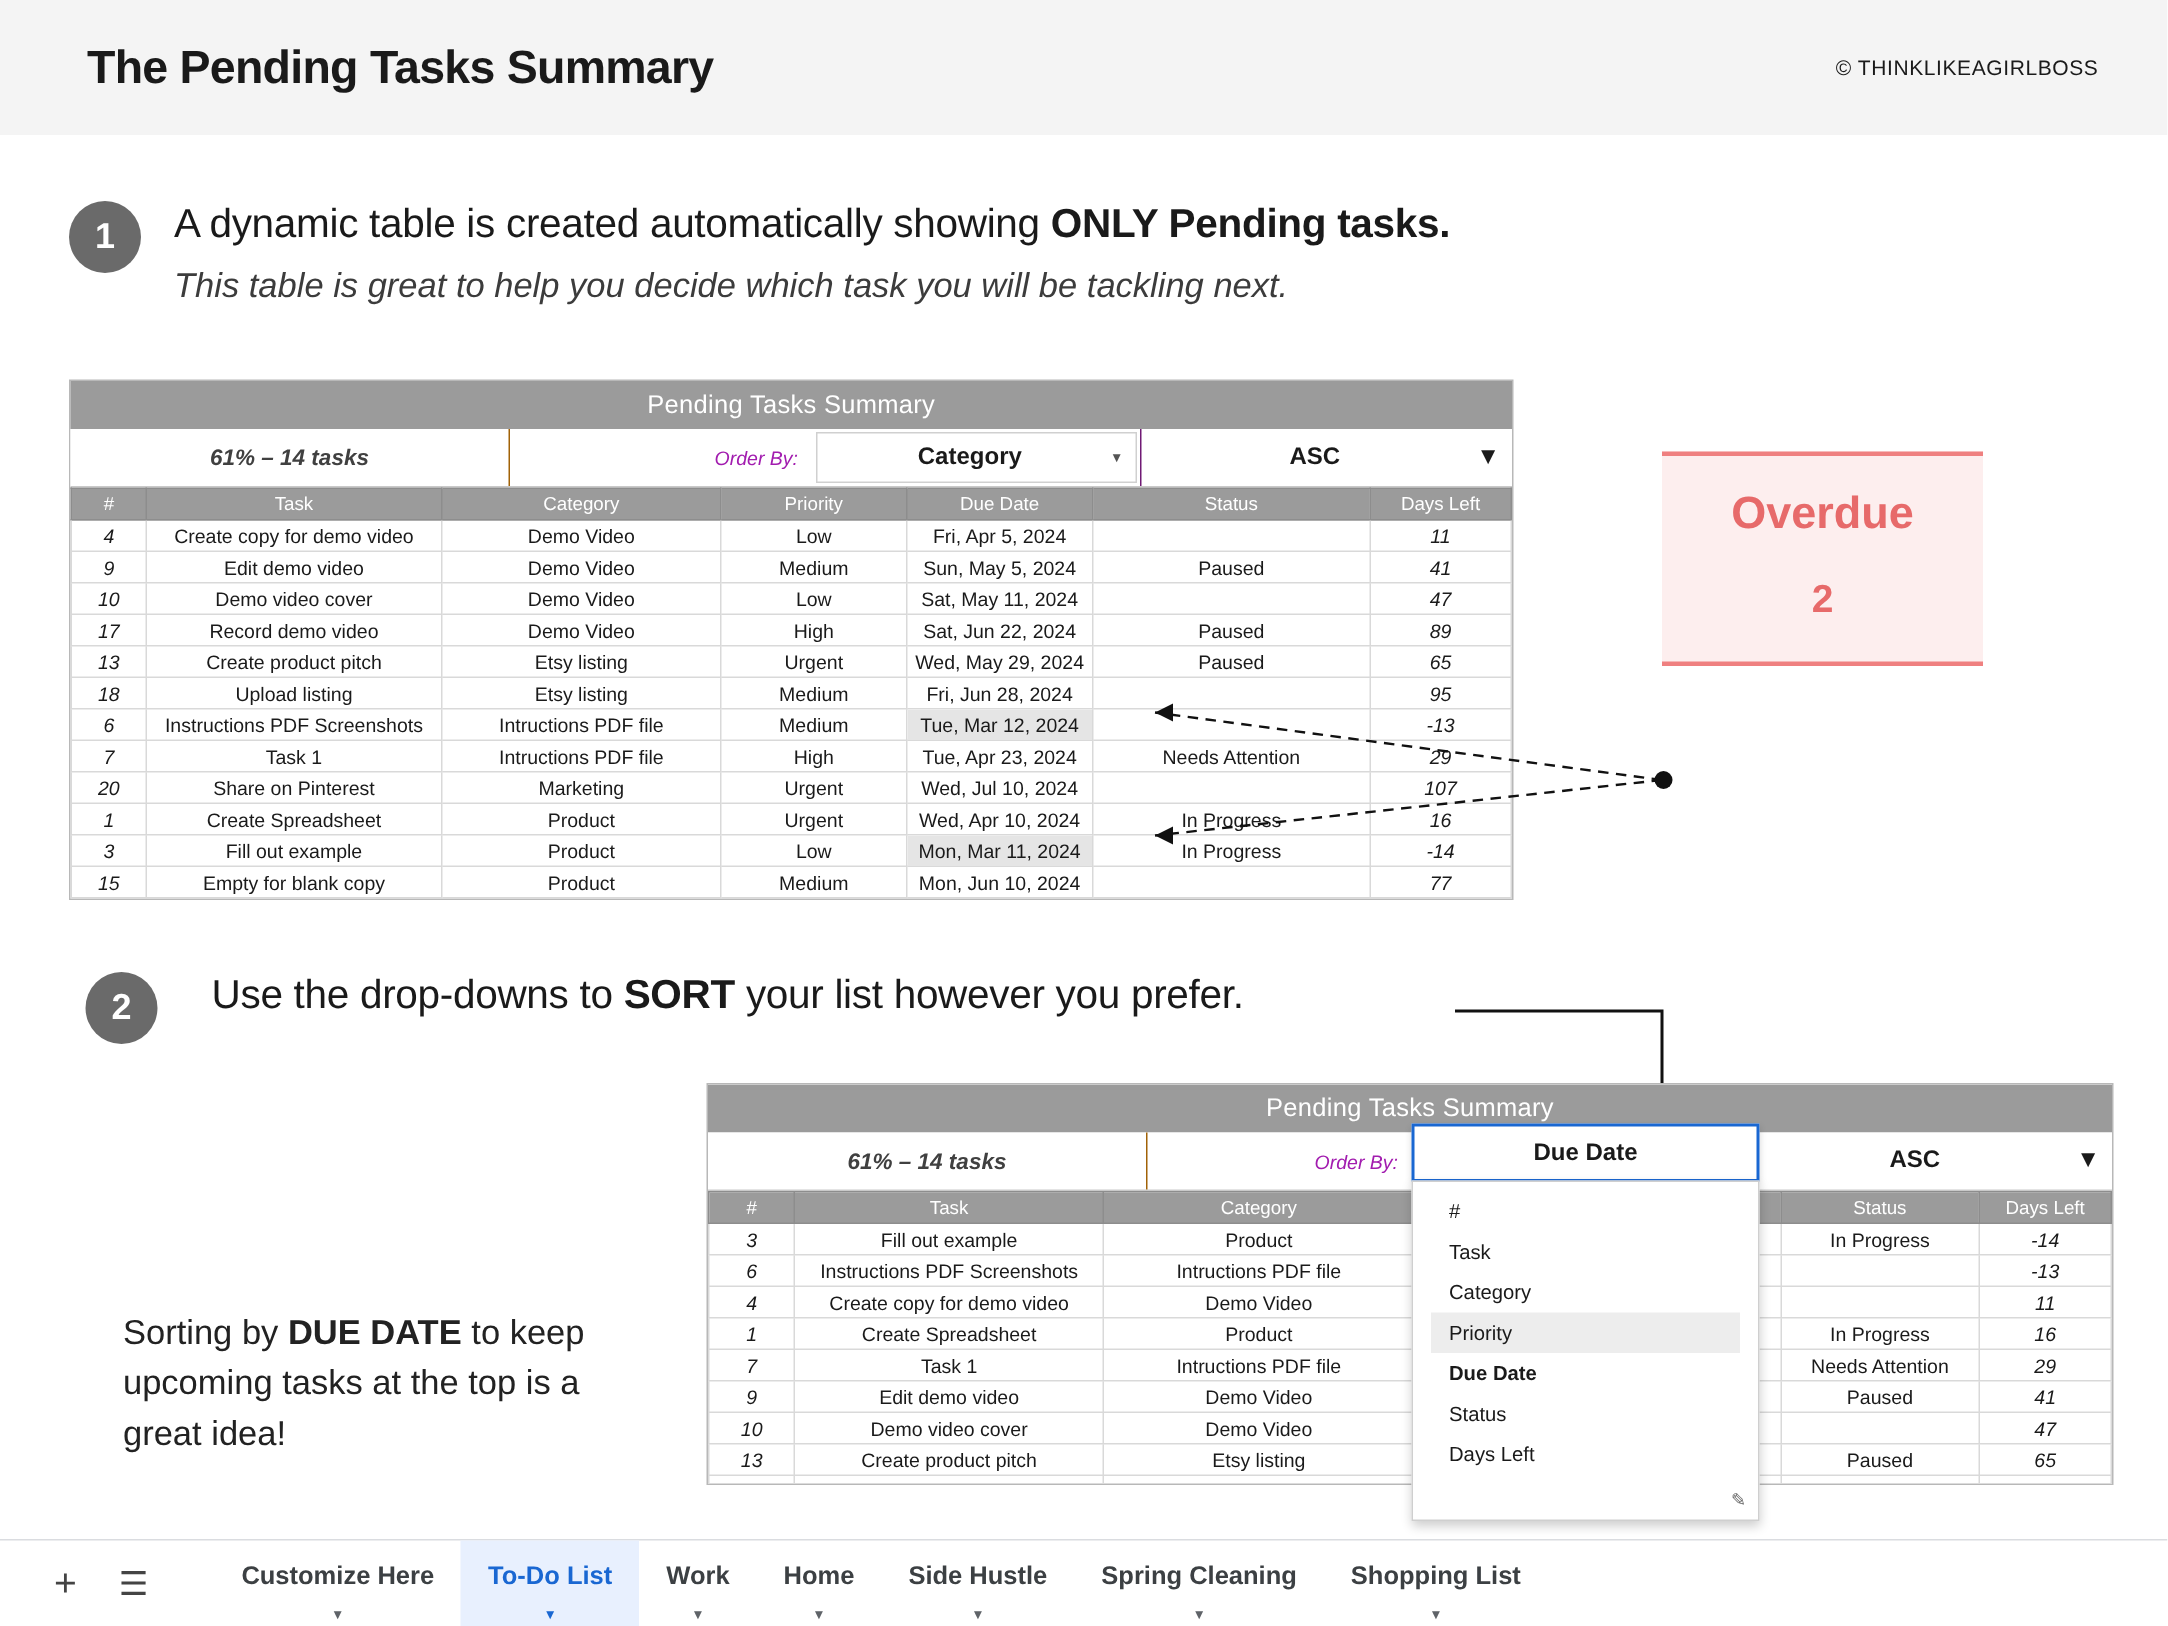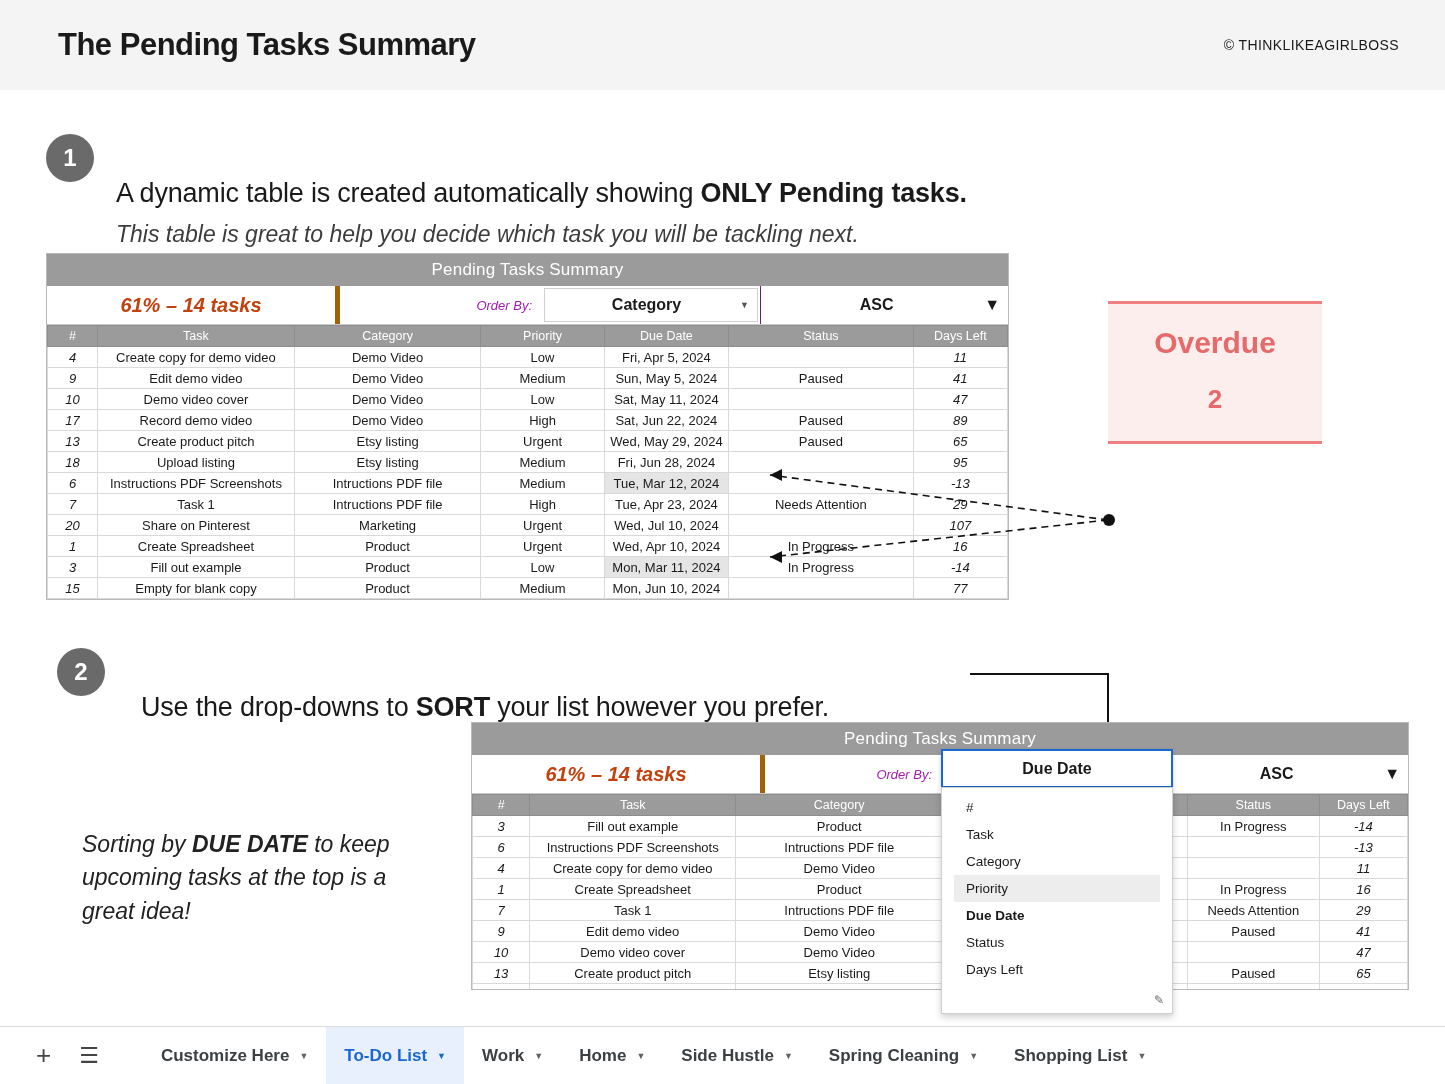--- a/index.html
+++ b/index.html
@@ -42,21 +42,20 @@
     background: #6a6a6a; color: #fff;
     font-size: 24px; font-weight: bold;
     display: flex; align-items: center; justify-content: center;
     flex: 0 0 auto;
   }
   .step-text { margin-left: 22px; }
   .step-title {
     font-size: 27px;
     line-height: 1.15;
     letter-spacing: -0.2px;
-    margin-top: 44px;
   }
   .step-title b { font-weight: bold; }
   .step-sub {
     font-size: 23px;
     font-style: italic;
     color: #3c3c3c;
     margin-top: 12px;
   }
 
   
@@ -76,23 +75,23 @@
   .sheet-controls {
     display: flex;
     align-items: stretch;
     border-bottom: 1px solid #c9c9c9;
     background: #fff;
     height: 39px;
   }
   .pct {
     flex: 0 0 293px;
     display: flex; align-items: center; justify-content: center;
-    font-style: italic; font-weight: bold; font-size: 20px;
-    color: #c2410c;
-    border-right: 5px solid #a16207;
+    font-style: italic; font-weight: bold; font-size: 15px;
+    color: #404040;
+    border-right: 1px solid #a16207;
   }
   .orderby {
     flex: 1 1 auto;
     display: flex; align-items: center; justify-content: flex-end;
     padding-right: 10px;
     font-style: italic; font-size: 13px; color: #a21caf;
   }
   .dd {
     flex: 0 0 214px;
     border: 1px solid #d0d0d0;
@@ -164,36 +163,36 @@
   }
   .dd-list div {
     padding: 6px 12px; font-size: 13.5px;
   }
   .dd-list div.hl { background: #ededed; }
   .dd-list div.bold { font-weight: bold; }
   .dd-list .resize { text-align: right; padding: 4px 8px 6px; color: #666; font-size: 12px; }
 
   
   .sort-note {
-    font-size: 23px; font-style: italic; line-height: 1.45; color: #222;
+    font-size: 23px; line-height: 1.45; color: #222; margin-top: 44px;
   }
   .sort-note b { font-weight: bold; }
 
   
   .tabbar {
     position: absolute; left: 0; bottom: 0; width: 100%; height: 58px;
     background: #fff; border-top: 1px solid #dadce0;
     display: flex; align-items: center; padding-left: 36px;
   }
   .tabbar .plus { font-size: 26px; color: #444; margin-right: 28px; cursor: pointer; }
   .tabbar .burger { font-size: 22px; color: #444; margin-right: 44px; cursor: pointer; }
   .tab {
     display: flex; align-items: center; gap: 10px;
     font-size: 17px; font-weight: bold; color: #3c4043;
-    padding: 14px 18px; height: 58px; white-space: nowrap;
+    padding: 14px 18px; height: 58px; white-space: nowrap; flex-direction: column;
   }
   .tab .c { font-size: 9px; color: #5f6368; }
   .tab.active { background: #e8f0fe; color: #1967d2; }
   .tab.active .c { color: #1967d2; }
 
   
   .leader { position: absolute; }
 </style>
 </head>
 <body>

